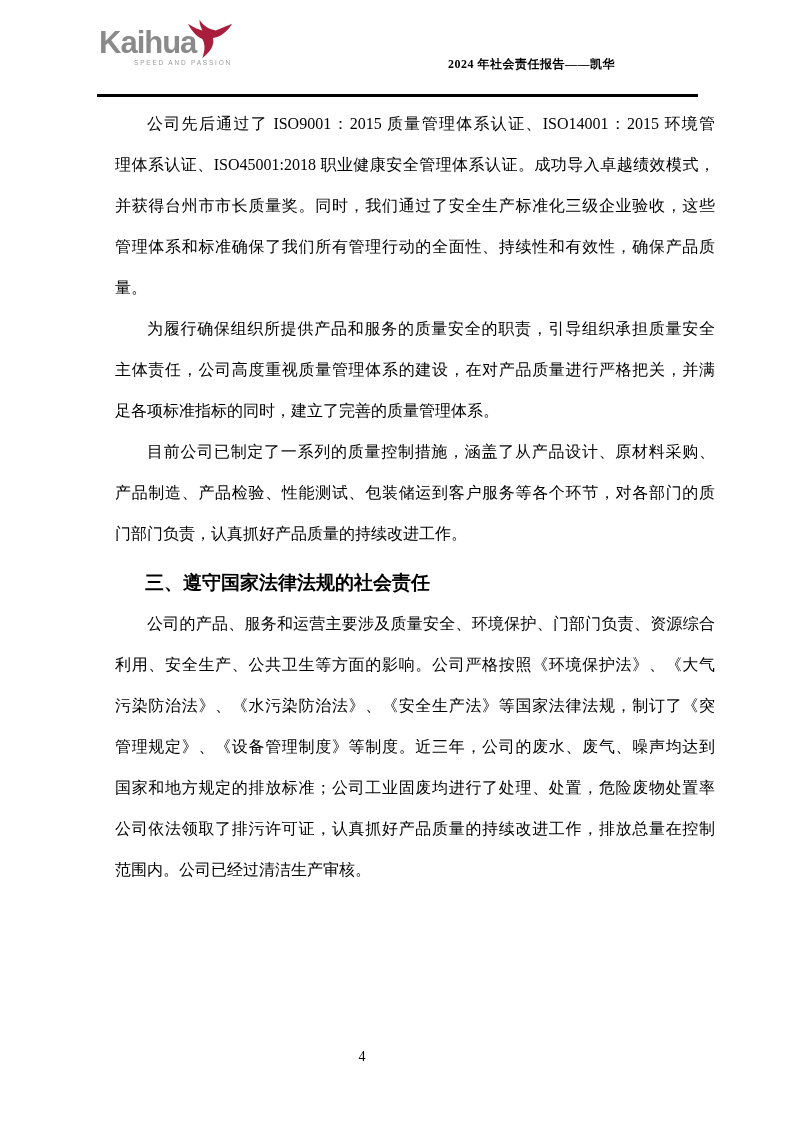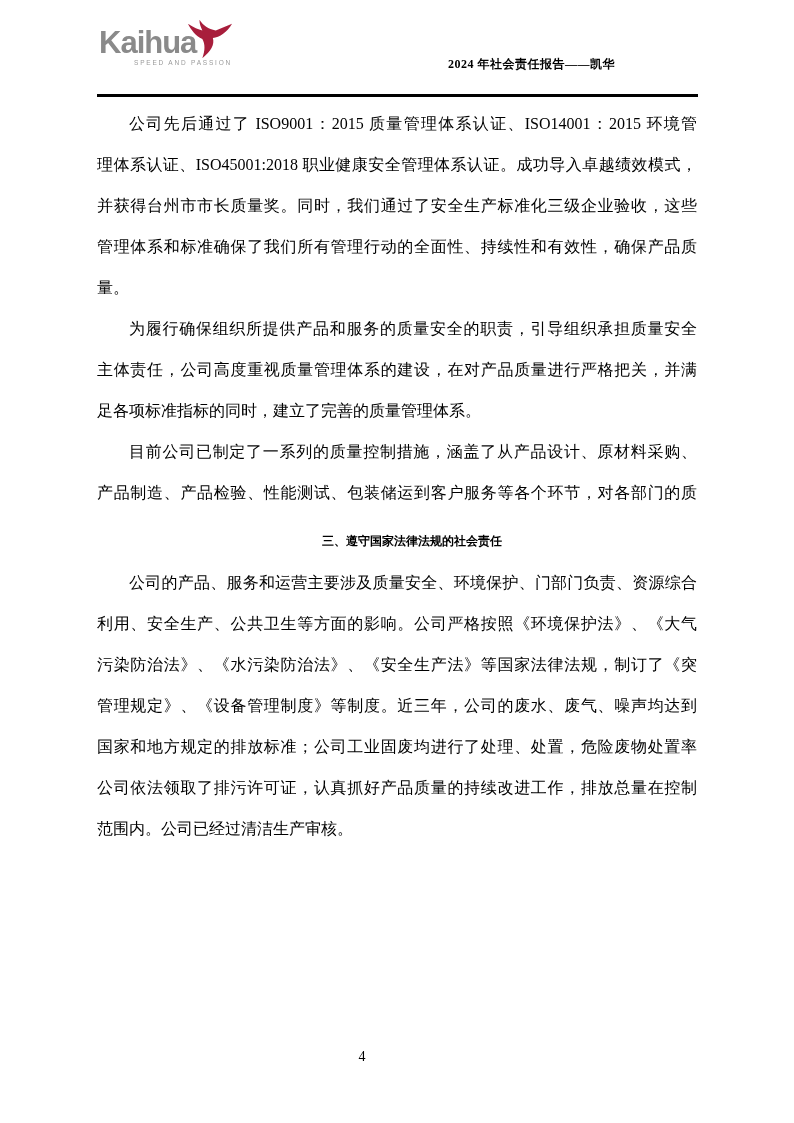--- a/index.html
+++ b/index.html
@@ -58,42 +58,41 @@
     left: 97px;
     top: 94px;
     width: 601px;
     height: 3px;
     background: #000000;
   }
 
   
   .content {
     position: absolute;
-    left: 97px;
+    left: 115px;
     top: 103px;
     width: 600px;
   }
   .ln {
     font-size: 16px;
     line-height: 41px;
     height: 41px;
     text-align: justify;
     text-align-last: justify;
     overflow: hidden;
   }
   .ln.first { text-indent: 32px; }
   .ln.plast { text-align-last: left; }
   .sec-heading {
-    font-size: 12px;
+    font-size: 19px;
     font-weight: 700;
     line-height: 41px;
     height: 41px;
     margin: 8px 0 0 0;
     text-indent: 30px;
-    text-align: center;
   }
 
   
   .footer {
     position: absolute;
     left: 0;
     top: 1049px;
     width: 100%;
     text-align: center;
     font-size: 14px;
@@ -124,20 +123,21 @@
     <div class="ln">并获得台州市市长质量奖。同时，我们通过了安全生产标准化三级企业验收，这些</div>
     <div class="ln">管理体系和标准确保了我们所有管理行动的全面性、持续性和有效性，确保产品质</div>
     <div class="ln plast">量。</div>
 
     <div class="ln first">为履行确保组织所提供产品和服务的质量安全的职责，引导组织承担质量安全</div>
     <div class="ln">主体责任，公司高度重视质量管理体系的建设，在对产品质量进行严格把关，并满</div>
     <div class="ln plast">足各项标准指标的同时，建立了完善的质量管理体系。</div>
 
     <div class="ln first">目前公司已制定了一系列的质量控制措施，涵盖了从产品设计、原材料采购、</div>
     <div class="ln">产品制造、产品检验、性能测试、包装储运到客户服务等各个环节，对各部门的质</div>
+    <div class="ln plast">门部门负责，认真抓好产品质量的持续改进工作。</div>
 
     <h2 class="sec-heading">三、遵守国家法律法规的社会责任</h2>
 
     <div class="ln first">公司的产品、服务和运营主要涉及质量安全、环境保护、门部门负责、资源综合</div>
     <div class="ln">利用、安全生产、公共卫生等方面的影响。公司严格按照《环境保护法》、《大气</div>
     <div class="ln">污染防治法》、《水污染防治法》、《安全生产法》等国家法律法规，制订了《突</div>
     <div class="ln">管理规定》、《设备管理制度》等制度。近三年，公司的废水、废气、噪声均达到</div>
     <div class="ln">国家和地方规定的排放标准；公司工业固废均进行了处理、处置，危险废物处置率</div>
     <div class="ln">公司依法领取了排污许可证，认真抓好产品质量的持续改进工作，排放总量在控制</div>
     <div class="ln plast">范围内。公司已经过清洁生产审核。</div>

